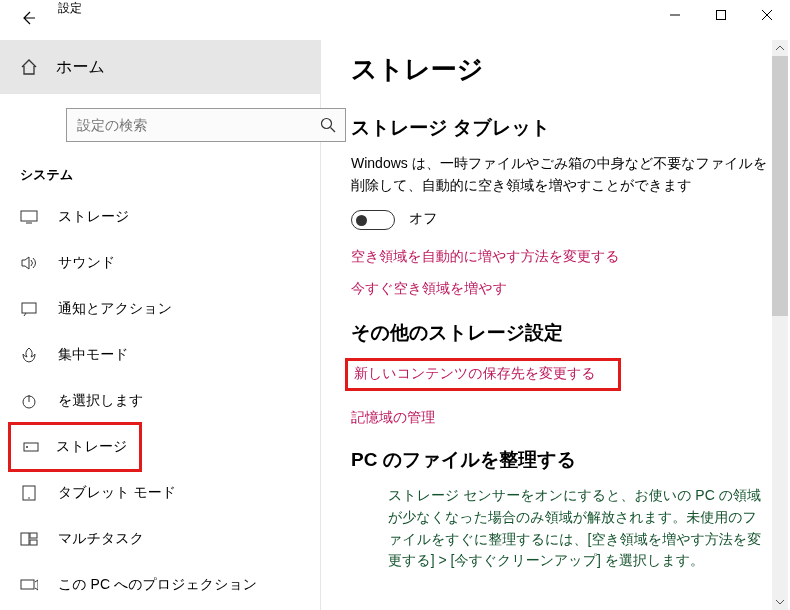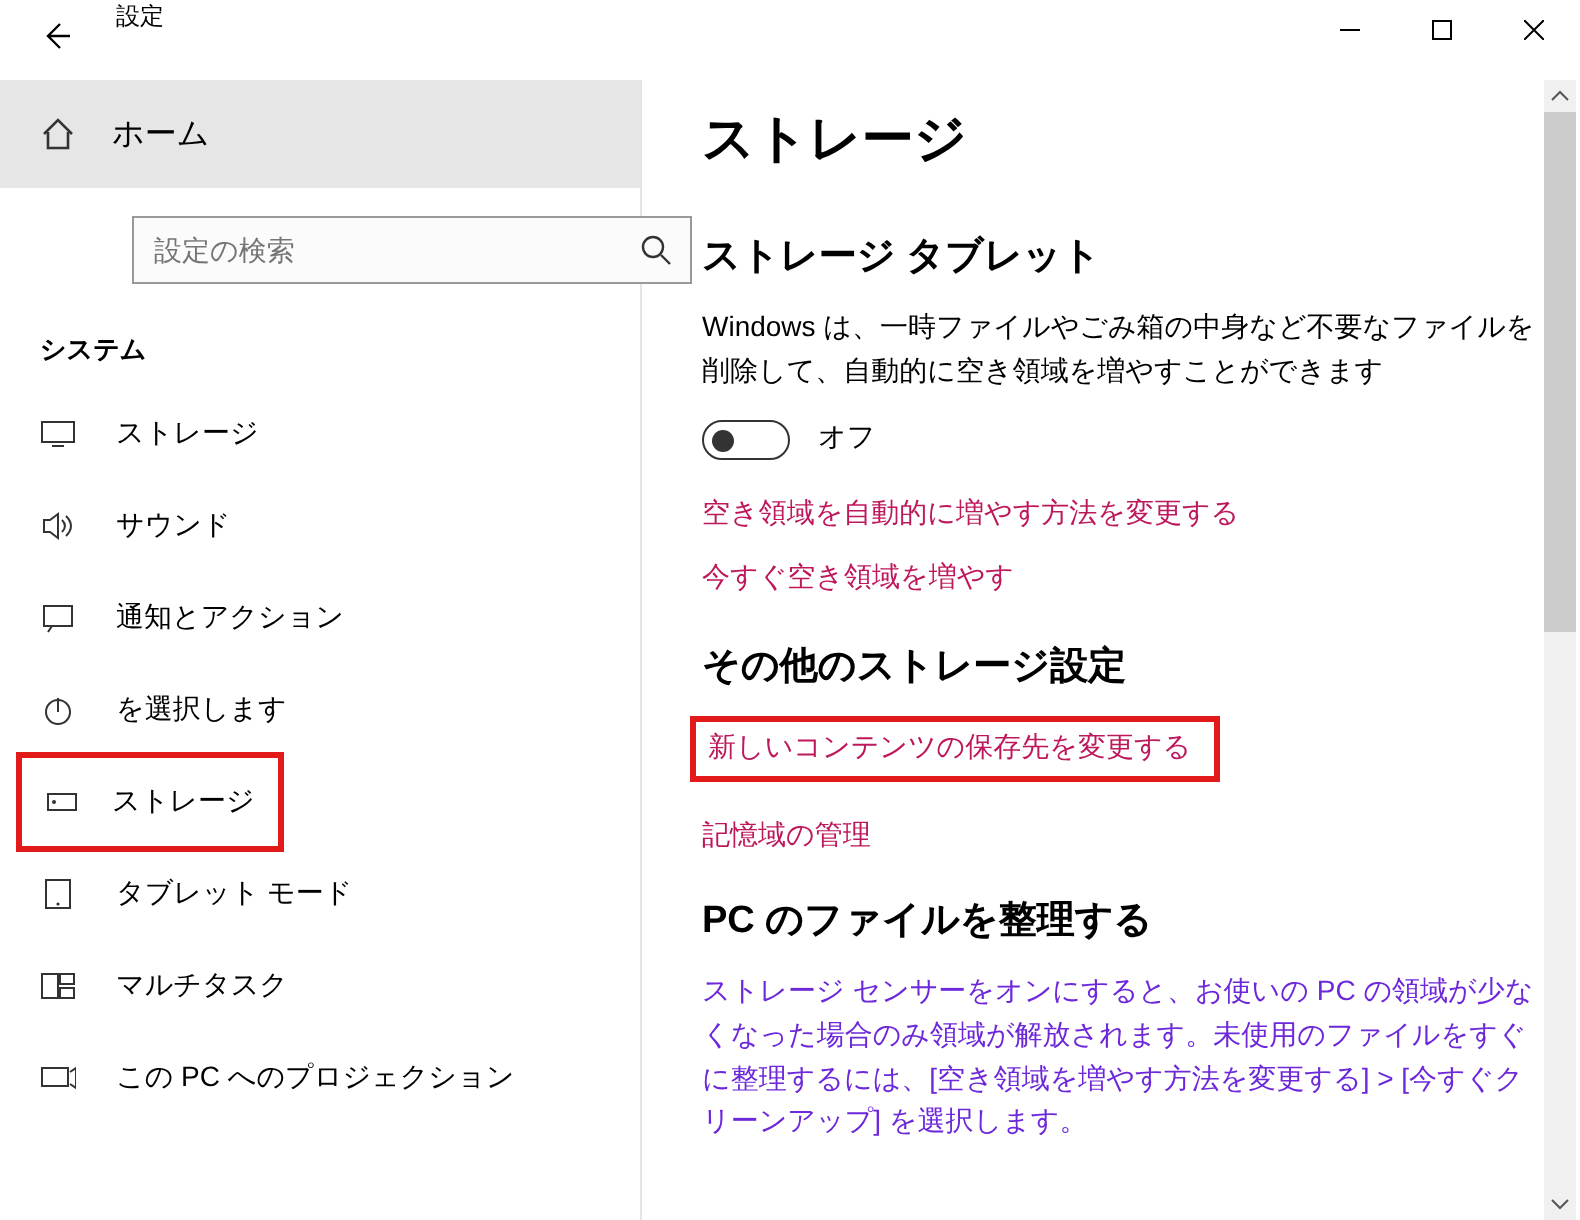--- a/index.html
+++ b/index.html
@@ -26,26 +26,26 @@
   .navitem .nicon { width:18px; display:flex; align-items:center; justify-content:center; color:#222; }
   .navitem.highlighted { outline: 3px solid #e21a1a; outline-offset: -1px; width:130px; margin-left:10px; padding-left:12px; gap:16px; }
   .navitem.cut { overflow:hidden; white-space:nowrap; }
   
   .vdiv { width:1px; background:#e5e5e5; height:100%; }
   
   .content { flex:1; padding: 12px 26px 0 30px; position:relative; overflow:hidden; }
   .content h1 { font-size:26px; font-weight:600; margin-bottom: 28px; }
   .content h2 { font-size:19px; font-weight:600; margin-top: 6px; margin-bottom: 12px; }
   .content p.desc { font-size:14px; color:#000; line-height:1.55; }
-  .content p.grey { color:#6d28d9; }
+  .content p.grey { color:#14532d;margin-left:37px; }
   .toggle-row { display:flex; gap:14px; margin:14px 0 18px 0; }
   .toggle { width:44px; height:20px; border:1px solid #333; border-radius:10px; position:relative; background:#fff; }
   .toggle .knob { width:11px; height:11px; border-radius:50%; background:#333; position:absolute; top:3.5px; left:4px; }
   .link { color:#be185d; font-size:14px; display:block; margin: 6px 0 14px 0; cursor:pointer; }
-  .link.boxed { border:3px solid #e21a1a; display:inline-block; padding:4px 11px 5px 6px; margin: 0 0 12px -6px; }
+  .link.boxed { border:3px solid #e21a1a; display:inline-block; padding:4px 22px 5px 6px; margin: 0 0 12px -6px; }
   .scrollbar { position:absolute; right:2px; top:0; width:16px; height:100%; background:#f0f0f0; }
   .scrollthumb { position:absolute; right:2px; top:0; width:16px; height:260px; background:#ccc; }
   .scrollarrow { position:absolute; right:2px; width:16px; height:16px; display:flex; align-items:center; justify-content:center; color:#555; }
   .content-inner { width: 420px; }
 </style>
 </head>
 <body>
 
 <div class="titlebar">
   <div class="back-btn">
@@ -119,20 +119,28 @@
             <svg width="18" height="18" viewBox="0 0 18 18">
               <rect x="2" y="3" width="14" height="10" stroke="#333" fill="none"></rect>
               <path d="M6 13 L4 16" stroke="#333"></path>
             </svg>
           </span>
         <span>通知とアクション</span>
       </div>
       <div class="navitem">
         <span class="nicon">
             <svg width="18" height="18" viewBox="0 0 18 18">
+              <path d="M9 2 Q4 6 7 11 Q4 10 3 8 Q3 15 9 16 Q15 15 15 8 Q14 10 11 11 Q14 6 9 2" stroke="#333" fill="none"></path>
+            </svg>
+          </span>
+        <span>集中モード</span>
+      </div>
+      <div class="navitem">
+        <span class="nicon">
+            <svg width="18" height="18" viewBox="0 0 18 18">
               <circle cx="9" cy="10" r="6" stroke="#333" fill="none"></circle>
               <path d="M9 3 V10" stroke="#333"></path>
             </svg>
           </span>
         <span>を選択します</span>
       </div>
       <div class="navitem highlighted">
         <span class="nicon">
             <svg width="18" height="18" viewBox="0 0 18 18">
               <rect x="2" y="5" width="14" height="8" stroke="#333" fill="none"></rect>

